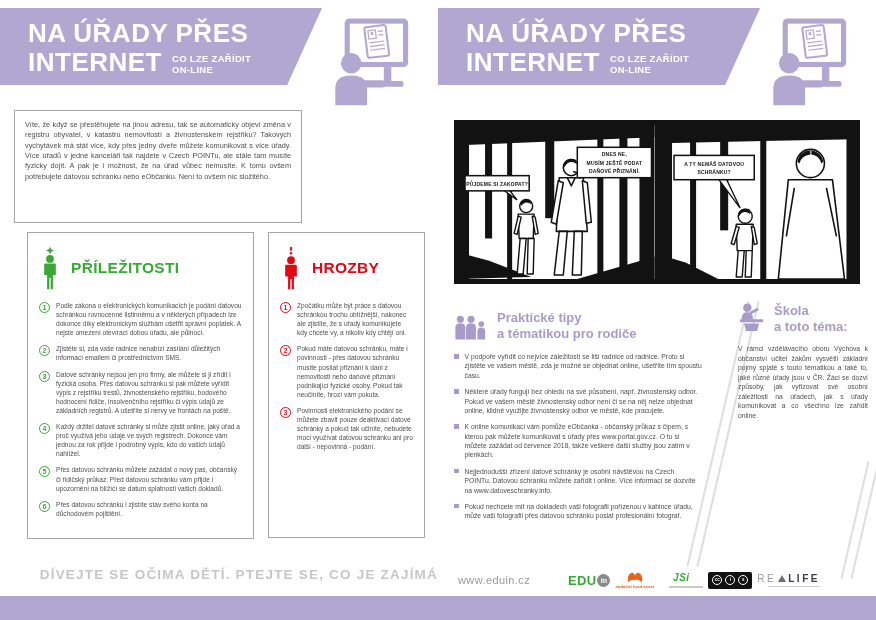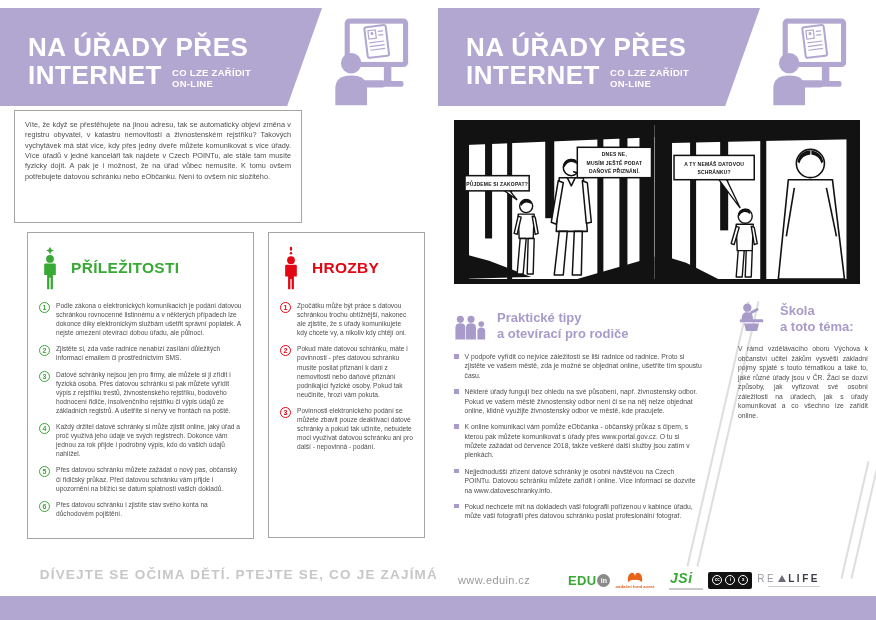--- a/index.html
+++ b/index.html
@@ -12,24 +12,24 @@
   }
   *{margin:0;padding:0;box-sizing:border-box}
   html,body{background:#ffffff}
   body{font-family:"Liberation Sans",sans-serif}
   .sheet{position:relative;width:876px;height:620px;background:#fff;overflow:hidden}
   .page{position:absolute;top:0;width:438px;height:620px}
   .page-left{left:0}
   .page-right{left:438px}
 
   
-  .band{position:absolute;left:0;top:8px;width:332px;height:98px;background:var(--purple);
-        clip-path:polygon(0 0,97% 0,86.5% 100%,0 100%);color:#fff;padding:25px 0 0 28px}
+  .band{position:absolute;left:0;top:8px;width:332px;height:77px;background:var(--purple);
+        clip-path:polygon(0 0,97% 0,86.5% 100%,0 100%);color:#fff;padding:11px 0 0 28px}
   .t1{font-size:26px;font-weight:bold;letter-spacing:.5px;line-height:1.08}
-  .t2row{display:flex;align-items:center}
+  .t2row{display:flex;align-items:flex-end}
   .t2{font-size:26px;font-weight:bold;letter-spacing:.5px;line-height:1.08}
   .sub{margin:7px 0 0 10px;font-size:9.5px;font-weight:bold;line-height:1.15;letter-spacing:.3px}
   .pcicon{position:absolute;left:326px;top:16px;width:84px;height:90px}
 
   
   .introbox{position:absolute;left:14px;top:110px;width:288px;height:113px;border:1px solid var(--boxborder);
             padding:9px 10px;font-size:7.3px;line-height:1.42;color:var(--body);text-align:justify}
 
   
   .listbox{position:absolute;border:1px solid var(--boxborder);padding:12px 11px 8px 11px}
@@ -66,35 +66,35 @@
   .tip{display:flex;margin-bottom:7px}
   .sqbul{flex:none;width:4.5px;height:4.5px;background:var(--purple-text);margin:2px 6px 0 0}
   .tiptext{font-size:6.8px;line-height:1.38;color:var(--body)}
 
   
   .diag{position:absolute;width:1.5px;background:#dedede;transform:rotate(13deg)}
 
   
   .school{position:absolute;left:300px;top:303px;width:130px}
   .schoolhead{display:flex;align-items:flex-start}
-  .schooltitle{margin-left:14px;font-size:13px;font-weight:bold;color:var(--purple-text);line-height:1.2}
+  .schooltitle{margin-left:8px;font-size:13px;font-weight:bold;color:var(--purple-text);line-height:1.2}
   .schooltext{margin-top:10px;font-size:6.8px;line-height:1.4;color:var(--body);text-align:justify}
 
   
   .rfooter{position:absolute;left:0px;top:566px;width:438px;height:28px;display:flex;align-items:center}
   .website{margin-left:20px;font-size:11px;color:#9a9a9a;letter-spacing:.4px}
   .logos{display:flex;align-items:center;margin-left:38px;gap:5px}
   .eduin{display:flex;align-items:center}
   .eduin .edu{color:var(--green);font-weight:bold;font-size:13px;letter-spacing:.3px}
   .eduin .inb{width:13px;height:13px;border-radius:50%;background:#8a8a8a;color:#fff;font-size:7px;font-weight:bold;
               text-align:center;line-height:13px;margin-left:1px}
   .avast{display:flex;flex-direction:column;align-items:center}
   .avast .lbl{font-size:4.3px;font-weight:bold;color:#e8621a;margin-top:1px;white-space:nowrap}
   .jsi{display:flex;flex-direction:column;align-items:center}
-  .jsi .glyph{font-size:14px;font-weight:bold;font-style:italic;color:var(--green);letter-spacing:.5px;line-height:1}
+  .jsi .glyph{font-size:10px;font-weight:bold;font-style:italic;color:var(--green);letter-spacing:.5px;line-height:1}
   .jsi .sub{width:34px;height:2px;background:#c9c9c9;margin-top:3px}
   .ccbadge{width:44px;height:17px;background:#111;border-radius:2px;display:flex;align-items:center;
            justify-content:center;gap:3px}
   .cccirc{width:10px;height:10px;border:1px solid #fff;border-radius:50%;color:#fff;font-size:4.5px;font-weight:bold;
           text-align:center;line-height:8.5px}
   .realife{display:flex;flex-direction:column;align-items:flex-end}
   .realife .row{display:flex;align-items:center}
   .realife .re{font-size:10px;letter-spacing:2.5px;color:#9a9aa2}
   .realife .tri{width:0;height:0;border-left:4px solid transparent;border-right:4px solid transparent;
                 border-bottom:7px solid #6c6c7a;margin:0 2px}
@@ -333,21 +333,21 @@
           <circle cx="9" cy="5.5" r="5"></circle>
             <path d="M2,34 V17 Q2,11 9,11 Q16,11 16,17 V34 Z"></path>
           <circle cx="24" cy="5.5" r="5"></circle>
             <path d="M17,34 V17 Q17,11 24,11 Q31,11 31,17 V34 Z"></path>
           <circle cx="38.5" cy="12" r="4"></circle>
             <path d="M33,34 V22 Q33,17 38.5,17 Q44,17 44,22 V34 Z"></path>
         </g>
       </svg>
       <div class="tipstitle">
         <div>Praktické tipy</div>
-        <div>a otevírací pro rodiče</div>
+        <div>a tématikou pro rodiče</div>
       </div>
     </div>
 
     <div class="tipslist">
       <div class="tip">
         <span class="sqbul"></span>
         <p class="tiptext">V podpoře vyřídit co nejvíce záležitostí se liší radnice od radnice. Proto si zjistěte ve vašem městě, zda je možné se objednat online, ušetříte tím spoustu času.</p>
       </div>
       <div class="tip">
         <span class="sqbul"></span>

